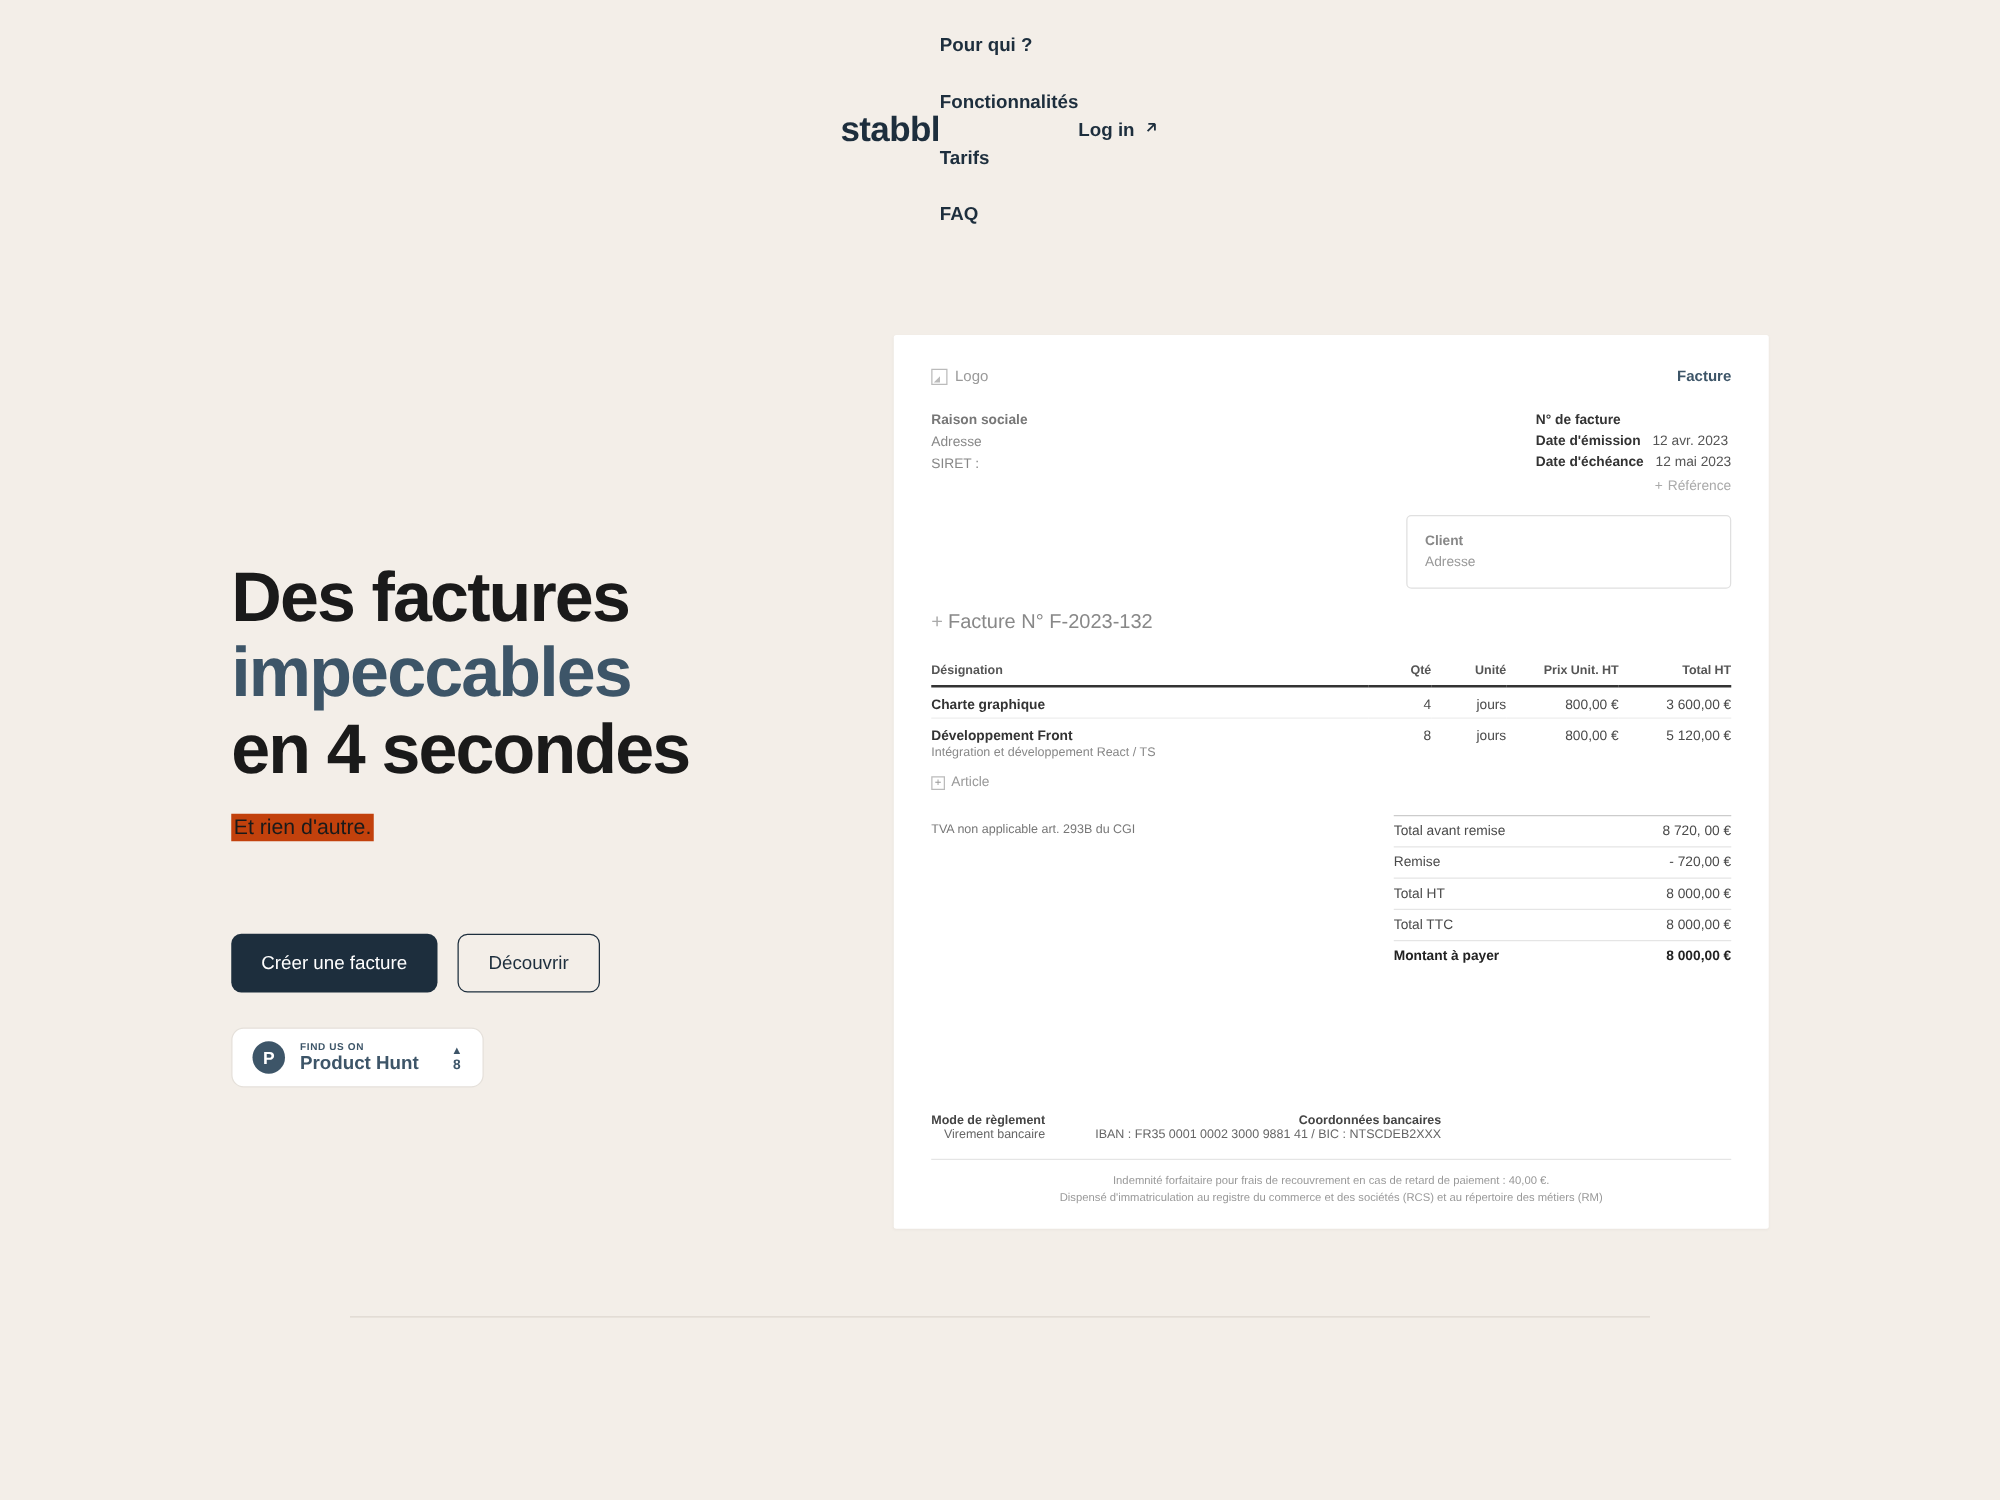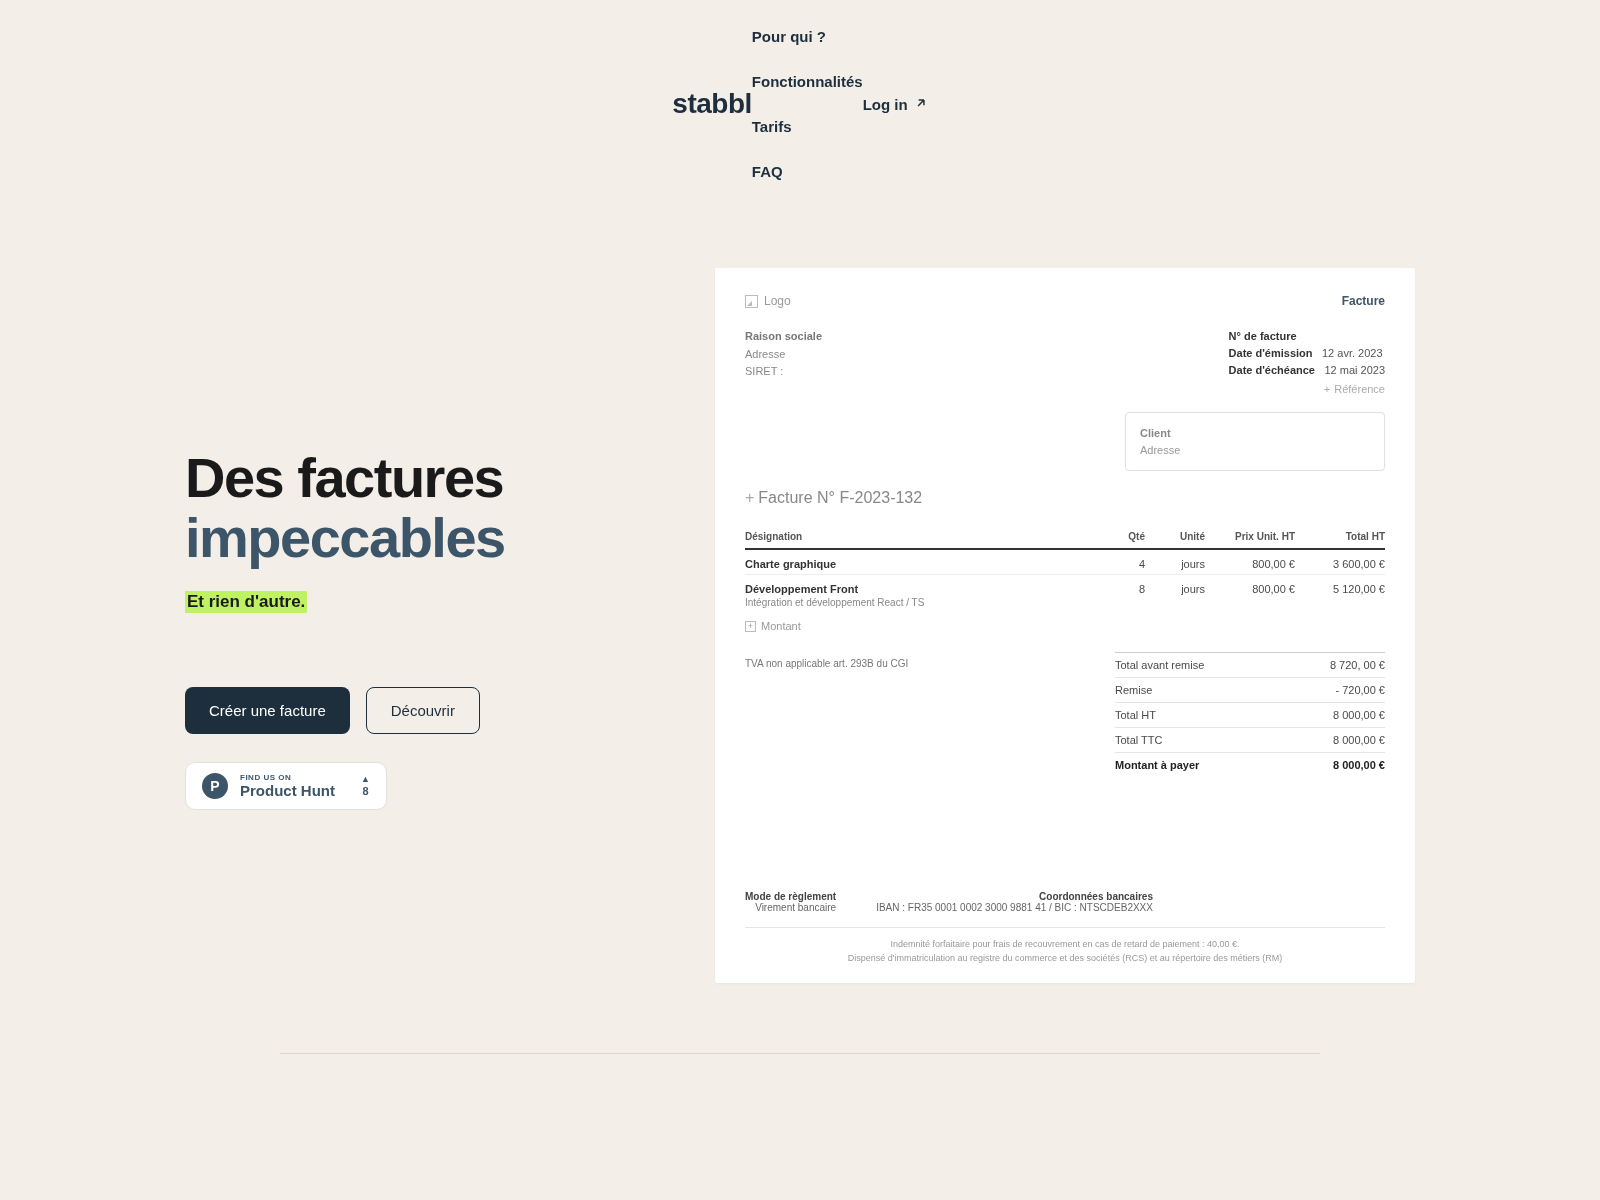--- a/index.html
+++ b/index.html
@@ -61,23 +61,23 @@
   font-weight: 900;
   line-height: 1.08;
   color: #1a1a1a;
   letter-spacing: -1.5px;
 }
 .headline .accent {
   color: #3d5568;
 }
 .tagline {
   display: inline-block;
-  background: #bef264;
+  background: #c2410c;
   font-size: 17px;
-  font-weight: 700;
+  font-weight: 400;
   color: #1a1a1a;
   margin-top: 22px;
   padding: 1px 2px;
 }
 .cta-row {
   display: flex;
   gap: 16px;
   margin-top: 74px;
 }
 .btn {
@@ -319,20 +319,21 @@
           </svg>
       </span>
     </div>
   </header>
 
   <div class="main">
     <div class="hero-left">
       <h1 class="headline">
         <span>Des factures</span><br>
         <span class="accent">impeccables</span><br>
+        <span>en 4 secondes</span>
       </h1>
       <span class="tagline">Et rien d'autre.</span>
 
       <div class="cta-row">
         <button class="btn btn-primary">Créer une facture</button>
         <button class="btn btn-secondary">Découvrir</button>
       </div>
 
       <div class="ph-badge">
         <span class="ph-circle">P</span>
@@ -411,21 +412,21 @@
             <td class="r">8</td>
             <td class="r">jours</td>
             <td class="r">800,00 €</td>
             <td class="r">5 120,00 €</td>
           </tr>
         </tbody>
       </table>
 
       <div class="add-article">
         <span class="add-plus">+</span>
-        <span>Montant</span>
+        <span>Article</span>
       </div>
 
       <div class="totals-section">
         <div class="tva-note">TVA non applicable art. 293B du CGI</div>
         <div class="totals">
           <div class="trow">
               <span>Total avant remise</span>
               <span>8 720, 00 €</span>
             </div>
           <div class="trow">

